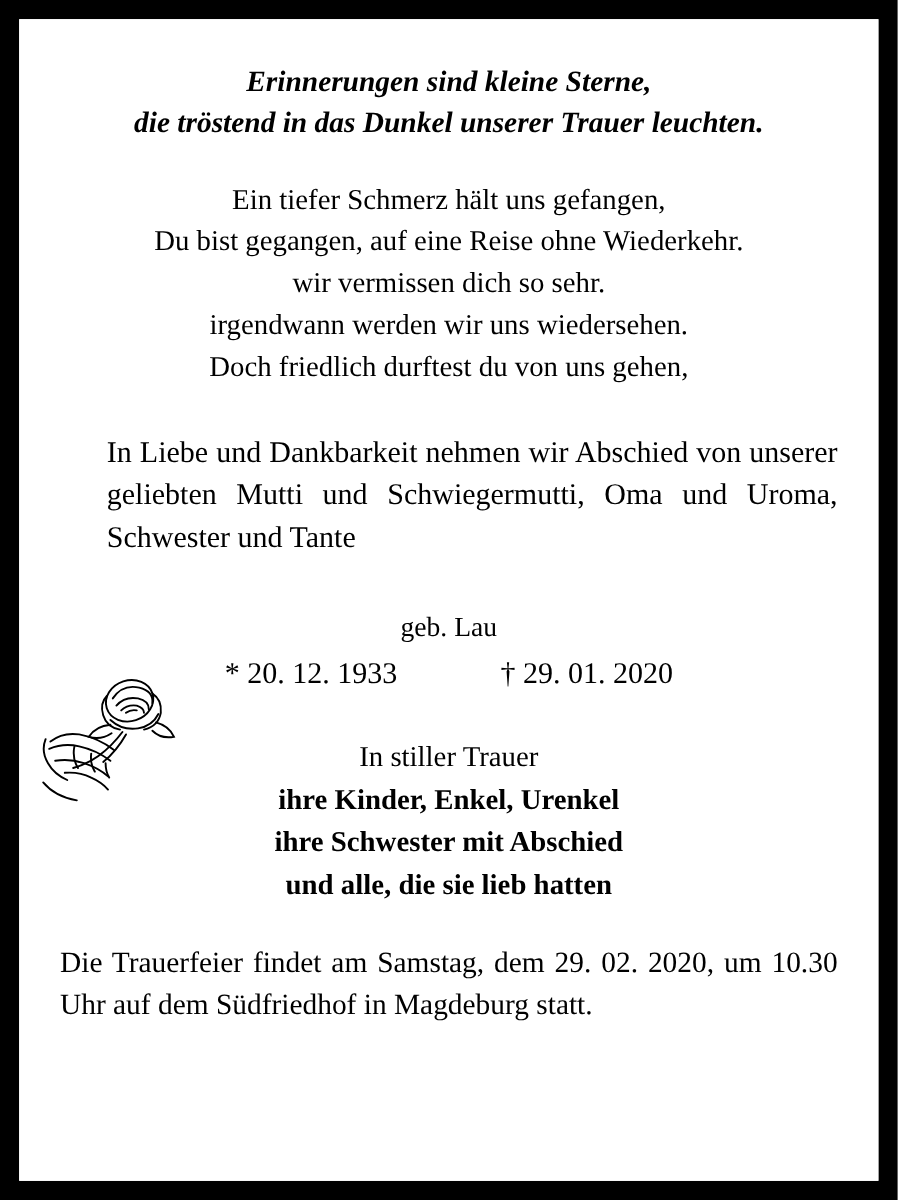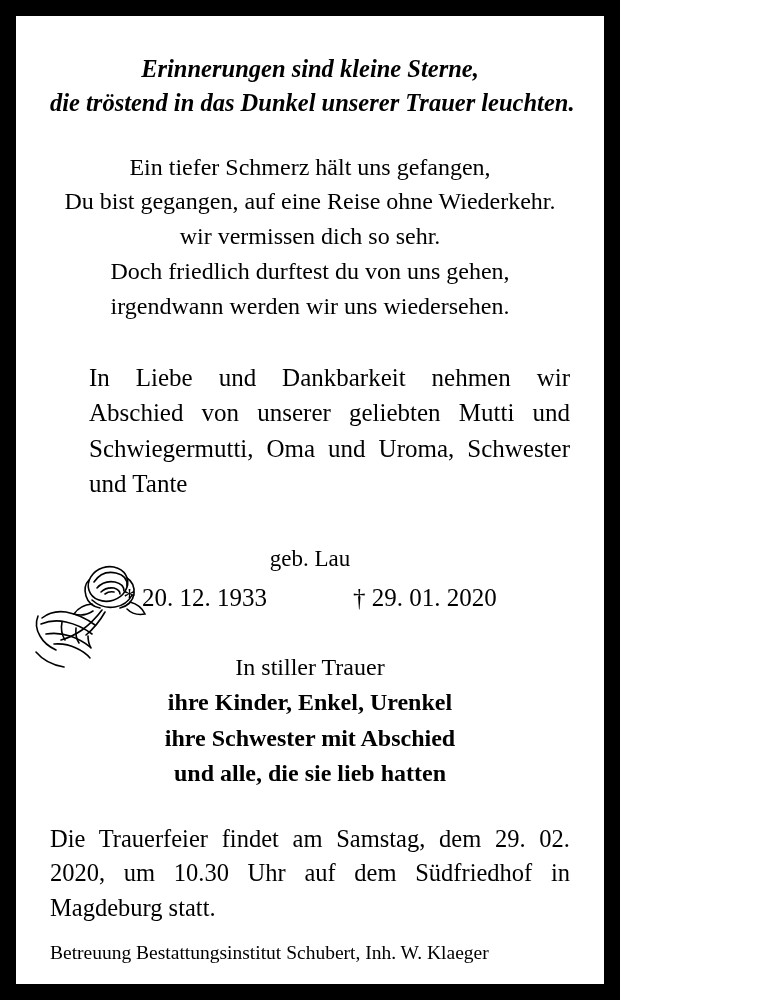--- a/index.html
+++ b/index.html
@@ -10,21 +10,21 @@
   body {
     width: 766px;
     height: 1000px;
     font-family: "Liberation Serif", serif;
     color: #000000;
     overflow: hidden;
   }
   .obituary {
     position: relative;
     box-sizing: border-box;
-    width: 620px;
+    width: 748px;
     height: 1000px;
     background: #ffffff;
     border: 16px solid #000000;
     padding: 0;
   }
   .inner {
     position: relative;
     box-sizing: border-box;
     width: 100%;
     height: 100%;
@@ -124,22 +124,22 @@
 
     <div class="motto">
       <span class="line">Erinnerungen sind kleine Sterne,</span>
       <span class="line">die tröstend in das Dunkel unserer Trauer leuchten.</span>
     </div>
 
     <div class="poem">
       <span class="line">Ein tiefer Schmerz hält uns gefangen,</span>
       <span class="line">Du bist gegangen, auf eine Reise ohne Wiederkehr.</span>
       <span class="line">wir vermissen dich so sehr.</span>
+      <span class="line">irgendwann werden wir uns wiedersehen.</span>
       <span class="line">Doch friedlich durftest du von uns gehen,</span>
-      <span class="line">irgendwann werden wir uns wiedersehen.</span>
     </div>
 
     <div class="intro">In Liebe und Dankbarkeit nehmen wir Abschied von unserer geliebten Mutti und Schwiegermutti, Oma und Uroma, Schwester und Tante</div>
 
     <div class="name-block">
       <div class="maiden">geb. Lau</div>
       <div class="dates">
         <span>* 20. 12. 1933</span>
         <span>† 29. 01. 2020</span>
       </div>
@@ -147,21 +147,20 @@
 
     <div class="mourning">
       <span class="plain">In stiller Trauer</span>
       <span class="strong">ihre Kinder, Enkel, Urenkel</span>
       <span class="strong">ihre Schwester mit Abschied</span>
       <span class="strong">und alle, die sie lieb hatten</span>
     </div>
 
     <div class="ceremony">Die Trauerfeier findet am Samstag, dem 29. 02. 2020, um 10.30 Uhr auf dem Südfriedhof in Magdeburg statt.</div>
 
-    <div class="funeral-home">Betreuung Bestattungsinstitut Schubert, Inh. W. Klaeger</div>
 
     <svg class="rose-icon" viewBox="0 0 132 128" xmlns="http://www.w3.org/2000/svg">
       <g fill="none" stroke="#000000" stroke-width="1.6" stroke-linecap="round">
 
         <ellipse cx="76" cy="32" rx="20" ry="17" transform="rotate(-18 76 32)"></ellipse>
         <path d="M62 30 q8 -12 22 -9 q12 3 11 13"></path>
         <path d="M65 36 q7 -8 18 -6 q9 2 9 9"></path>
         <path d="M69 40 q5 -5 13 -4 q6 2 6 6"></path>
         <path d="M73 42 q4 -3 9 -2"></path>
 

